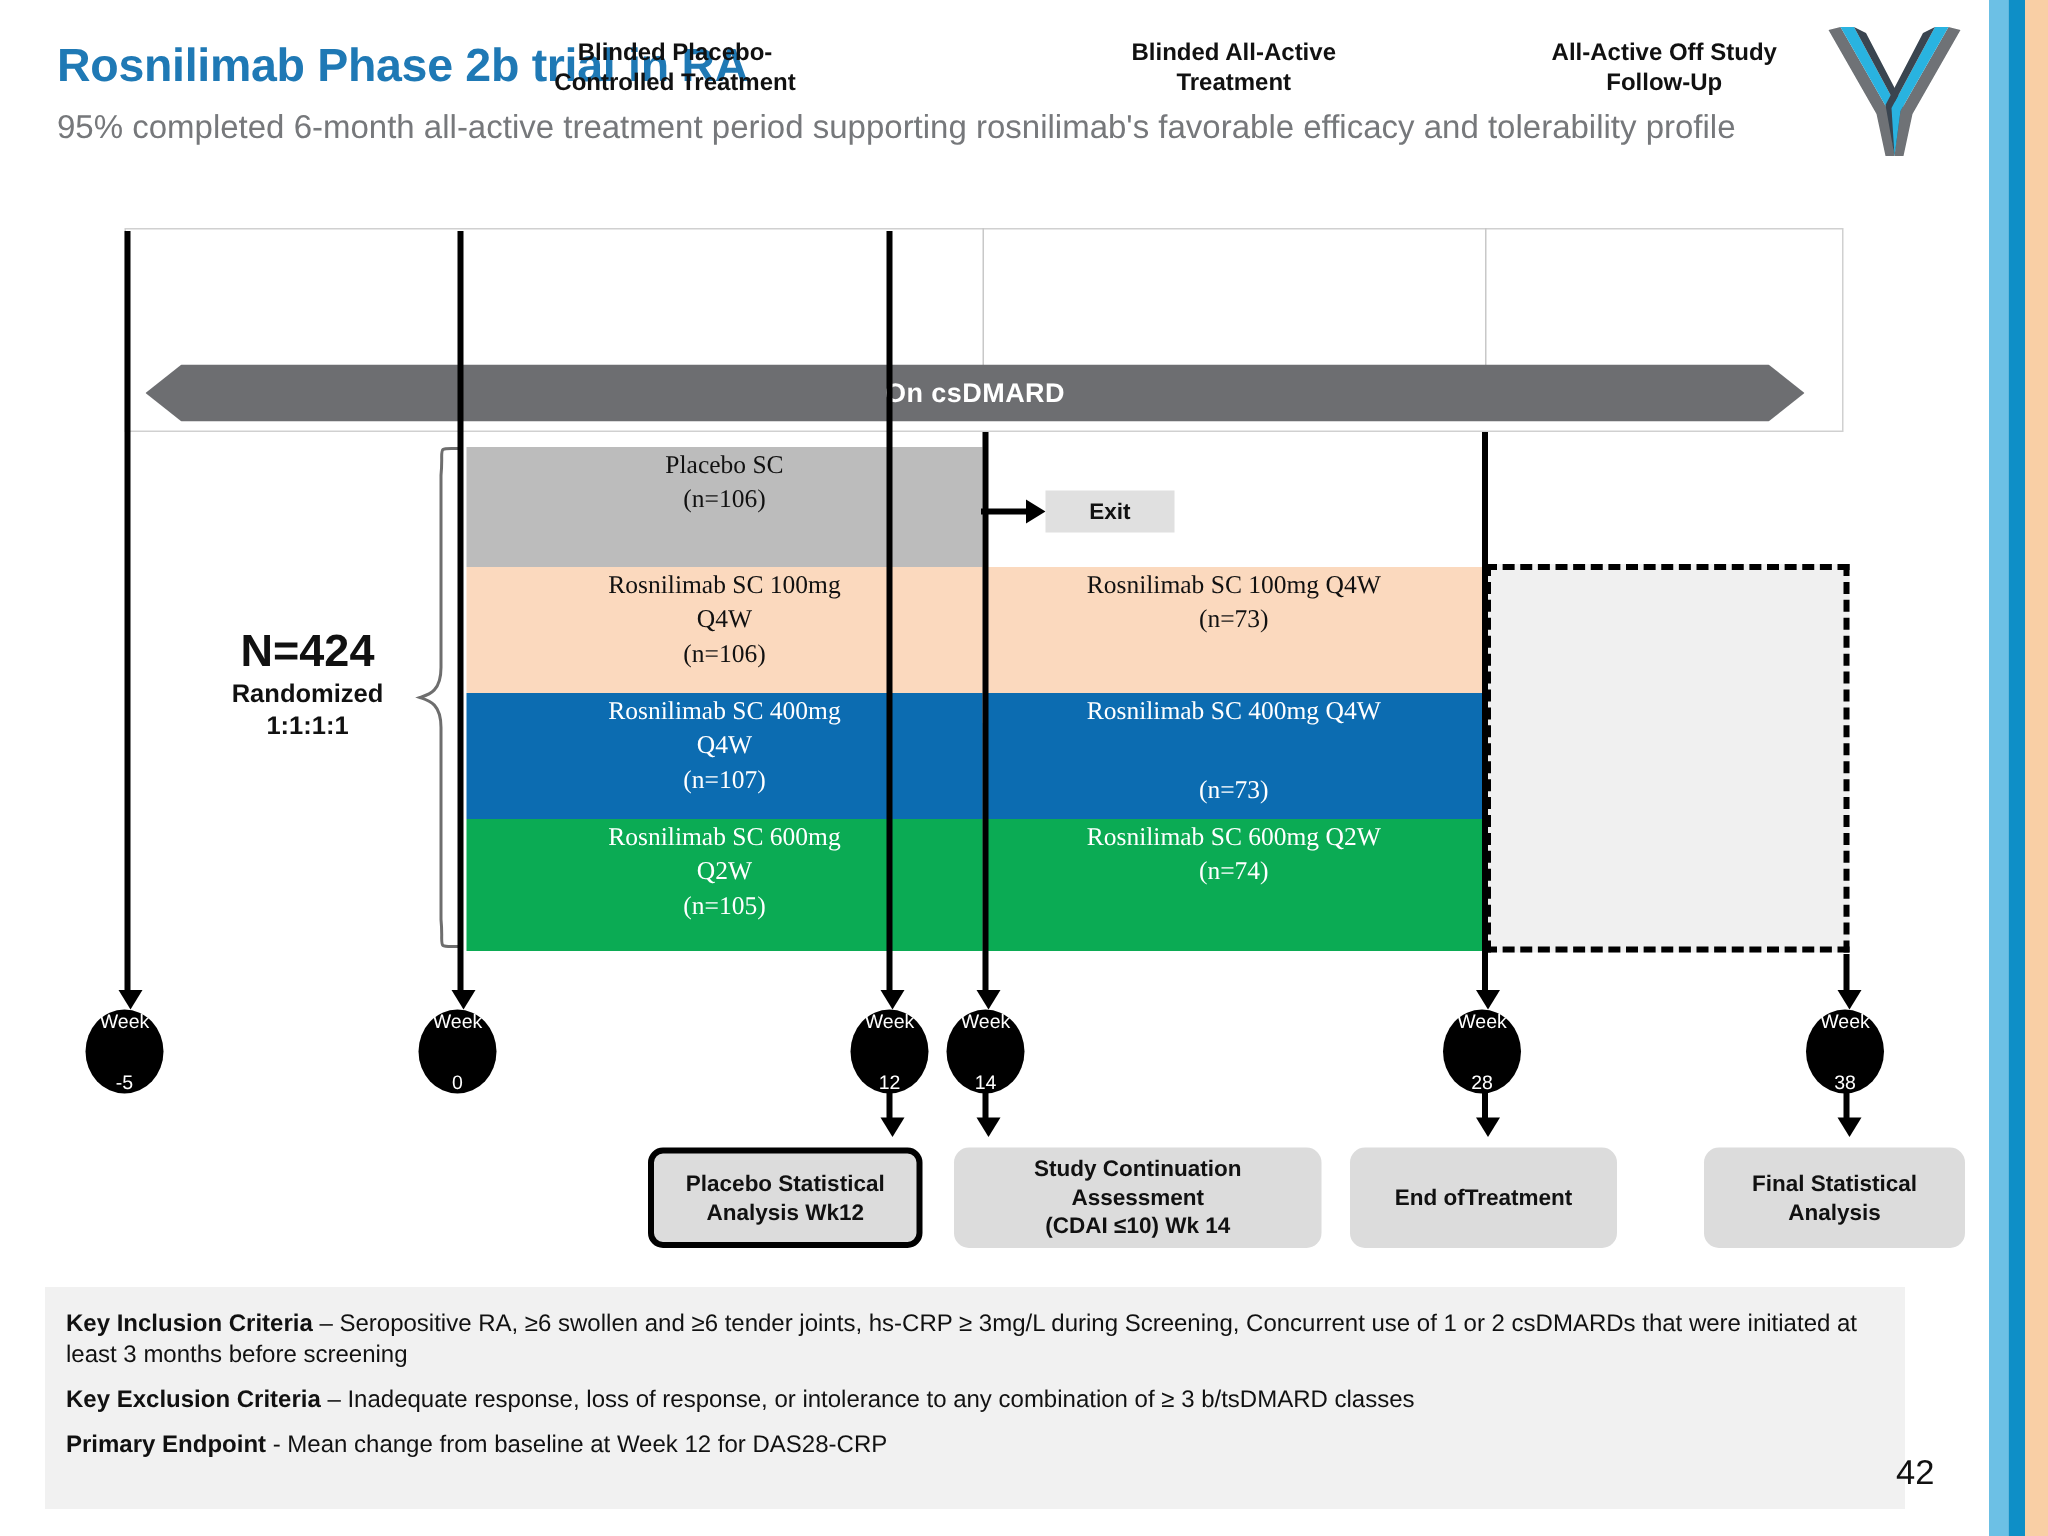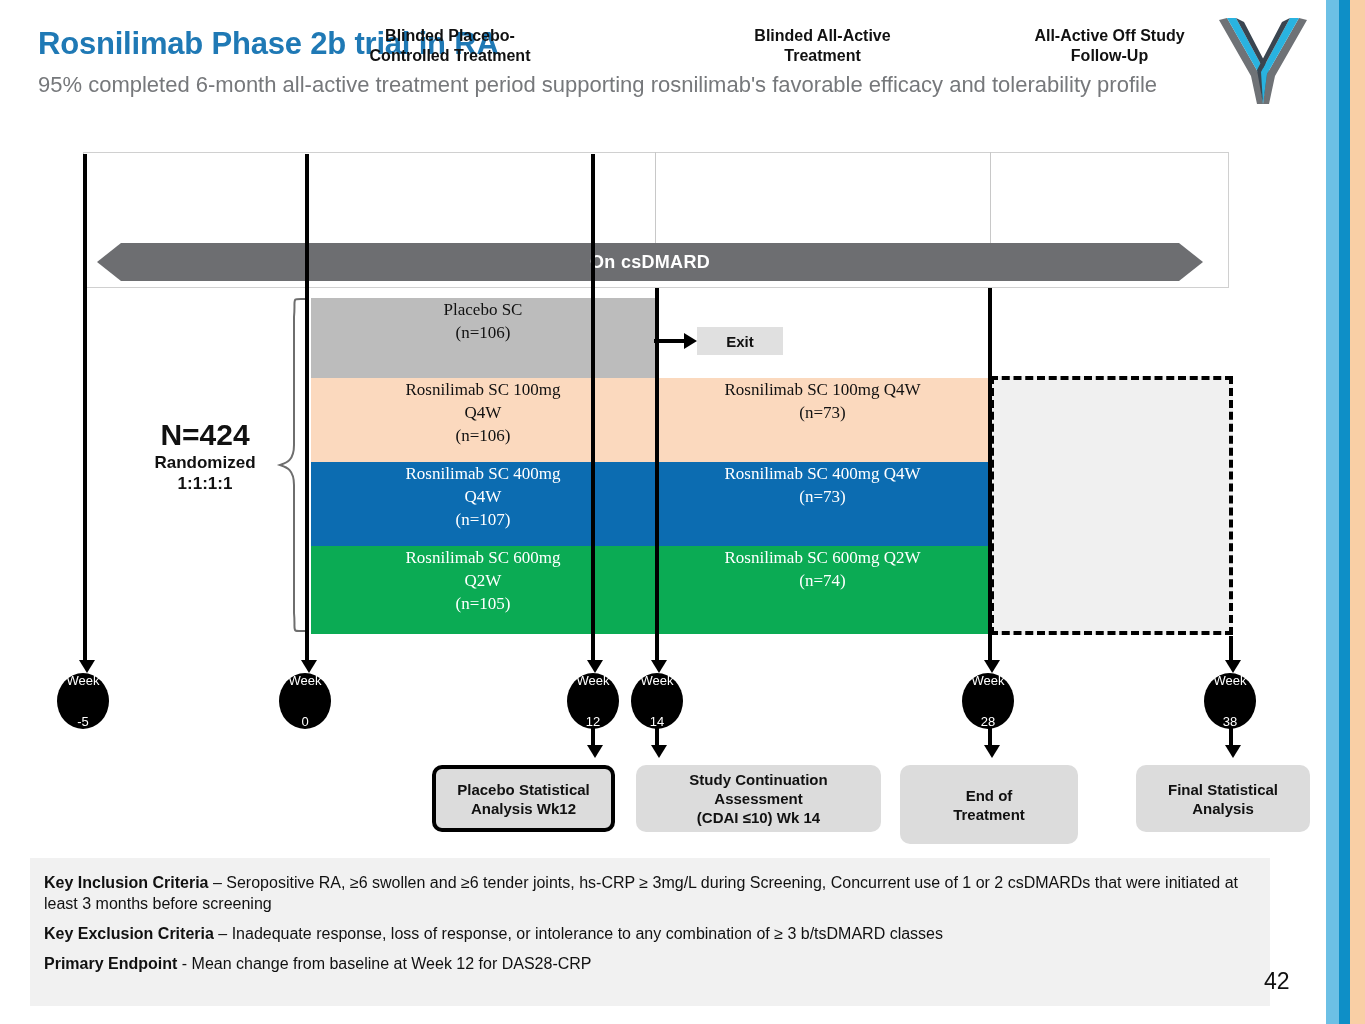--- a/index.html
+++ b/index.html
@@ -197,21 +197,21 @@
     <span>Rosnilimab SC 600mg</span>
     <span>Q2W</span>
     <span>(n=105)</span>
   </div>
 
   <div class="arm d100" style="left:655px;top:378px;width:335px;height:104px;flex-direction:column;">
     <span>Rosnilimab SC 100mg Q4W</span>
     <span>(n=73)</span>
   </div>
 
-  <div class="arm d400" style="left:655px;top:462px;width:335px;height:84px;flex-direction:column;">
+  <div class="arm d400" style="left:655px;top:462px;width:335px;height:84px;flex-direction:column;gap:30px;">
     <span>Rosnilimab SC 400mg Q4W</span>
     <span>(n=73)</span>
   </div>
 
   <div class="arm d600" style="left:655px;top:546px;width:335px;height:88px;flex-direction:column;">
     <span>Rosnilimab SC 600mg Q2W</span>
     <span>(n=74)</span>
   </div>
 
   <div class="exit-arrow-line"></div>
@@ -276,21 +276,21 @@
     <span>Placebo Statistical</span>
     <span>Analysis Wk12</span>
   </div>
 
   <div class="callout" style="left:636px;top:765px;width:245px;height:67px;flex-direction:column;">
     <span>Study Continuation</span>
     <span>Assessment</span>
     <span>(CDAI ≤10) Wk 14</span>
   </div>
 
-  <div class="callout" style="left:900px;top:765px;width:178px;height:79px;flex-direction:column;">
+  <div class="callout" style="left:900px;top:765px;width:178px;height:67px;flex-direction:row;">
     <span>End of</span>
     <span>Treatment</span>
   </div>
 
   <div class="callout" style="left:1136px;top:765px;width:174px;height:67px;flex-direction:column;">
     <span>Final Statistical</span>
     <span>Analysis</span>
   </div>
 
   <div class="criteria">

